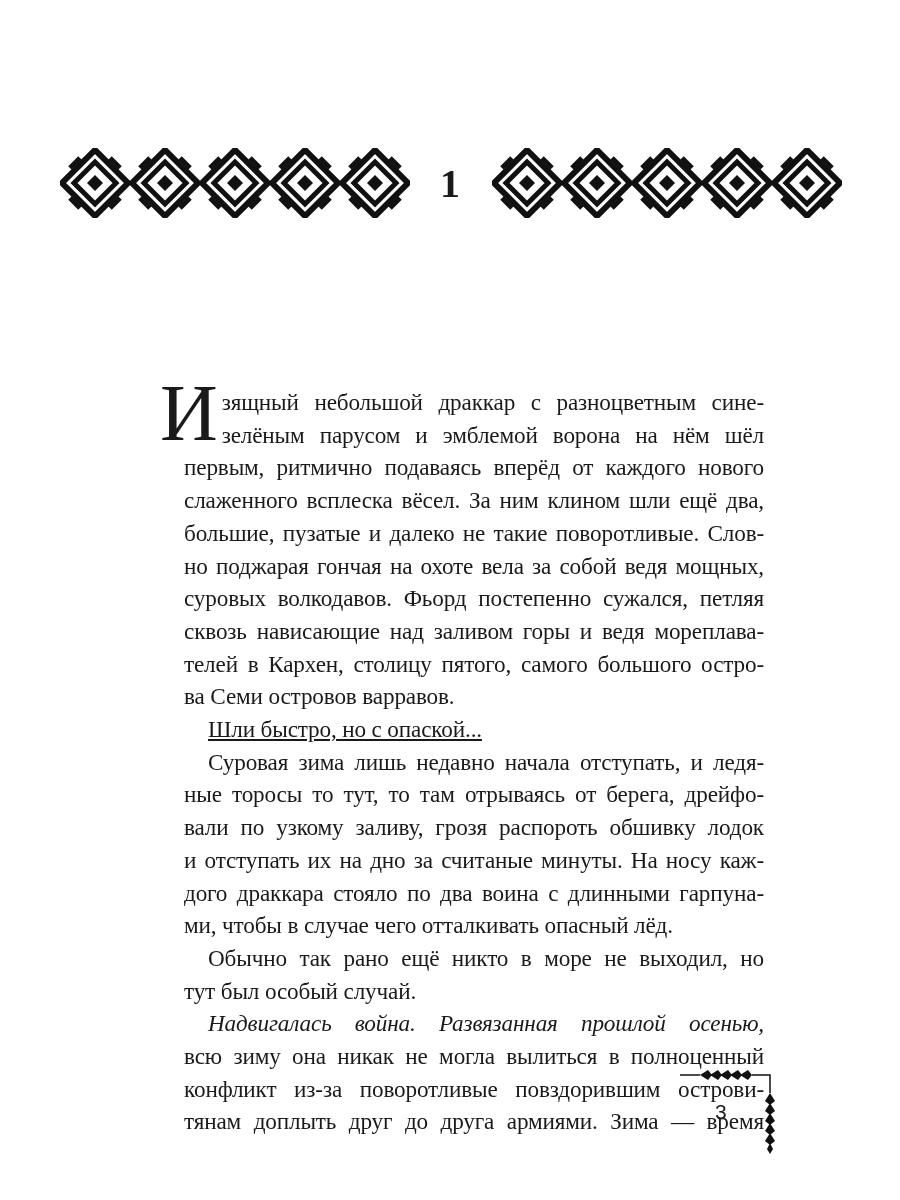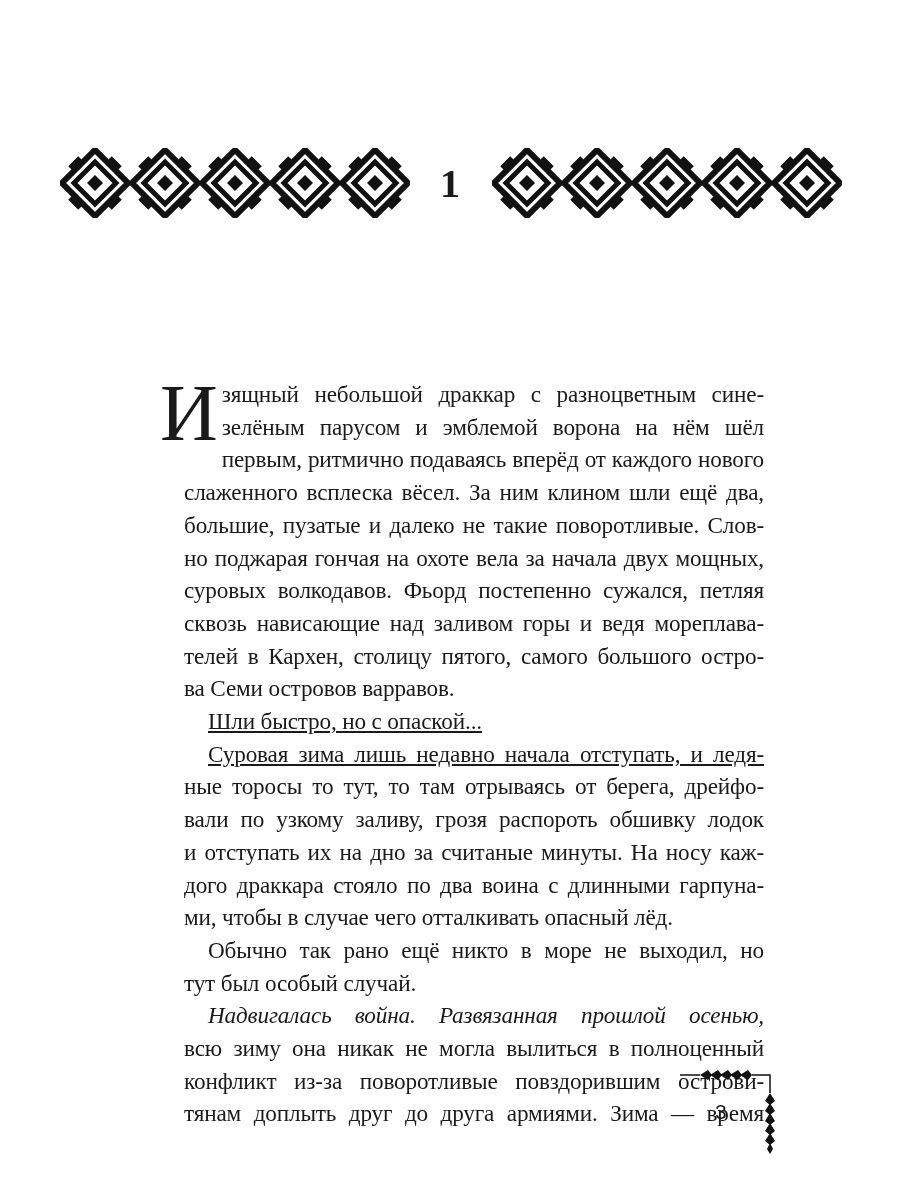--- a/index.html
+++ b/index.html
@@ -53,32 +53,32 @@
 <svg class="ornament right" viewBox="0 0 350 70" xmlns="http://www.w3.org/2000/svg">
   <use href="#motif" x="0" y="0"></use>
   <use href="#motif" x="70" y="0"></use>
   <use href="#motif" x="140" y="0"></use>
   <use href="#motif" x="210" y="0"></use>
   <use href="#motif" x="280" y="0"></use>
 </svg>
 
 <div class="text" id="text-body">
   <span class="dropcap">И</span>
-<span class="line" style="margin-left: 0px;">зящный небольшой драккар с разноцветным сине-</span>
+<span class="line" style="margin-left: 0px; margin-top: 8px;">зящный небольшой драккар с разноцветным сине-</span>
     <span class="line" style="margin-left: 0px;">зелёным парусом и эмблемой ворона на нём шёл</span>
     <span class="line">первым, ритмично подаваясь вперёд от каждого нового</span>
     <span class="line">слаженного всплеска вёсел. За ним клином шли ещё два,</span>
     <span class="line">большие, пузатые и далеко не такие поворотливые. Слов-</span>
-    <span class="line">но поджарая гончая на охоте вела за начала двух мощных,</span>
+    <span class="line">но поджарая гончая на охоте вела за собой ведя мощных,</span>
     <span class="line">суровых волкодавов. Фьорд постепенно сужался, петляя</span>
     <span class="line">сквозь нависающие над заливом горы и ведя мореплава-</span>
     <span class="line">телей в Кархен, столицу пятого, самого большого остро-</span>
     <span class="line last">ва Семи островов варравов.</span>
     <span class="line last" style="text-indent: 24px; text-decoration: underline;">Шли быстро, но с опаской...</span>
-    <span class="line" style="text-indent: 24px; text-decoration: underline;">Суровая зима лишь недавно начала отступать, и ледя-</span>
+    <span class="line" style="text-indent: 24px;">Суровая зима лишь недавно начала отступать, и ледя-</span>
     <span class="line">ные торосы то тут, то там отрываясь от берега, дрейфо-</span>
     <span class="line">вали по узкому заливу, грозя распороть обшивку лодок</span>
     <span class="line">и отступать их на дно за считаные минуты. На носу каж-</span>
     <span class="line">дого драккара стояло по два воина с длинными гарпуна-</span>
     <span class="line last">ми, чтобы в случае чего отталкивать опасный лёд.</span>
     <span class="line" style="text-indent: 24px;">Обычно так рано ещё никто в море не выходил, но</span>
     <span class="line last">тут был особый случай.</span>
     <span class="line" style="text-indent: 24px; font-style: italic;">Надвигалась война. Развязанная прошлой осенью,</span>
     <span class="line">всю зиму она никак не могла вылиться в полноценный</span>
     <span class="line">конфликт из-за поворотливые повздорившим острови-</span>

